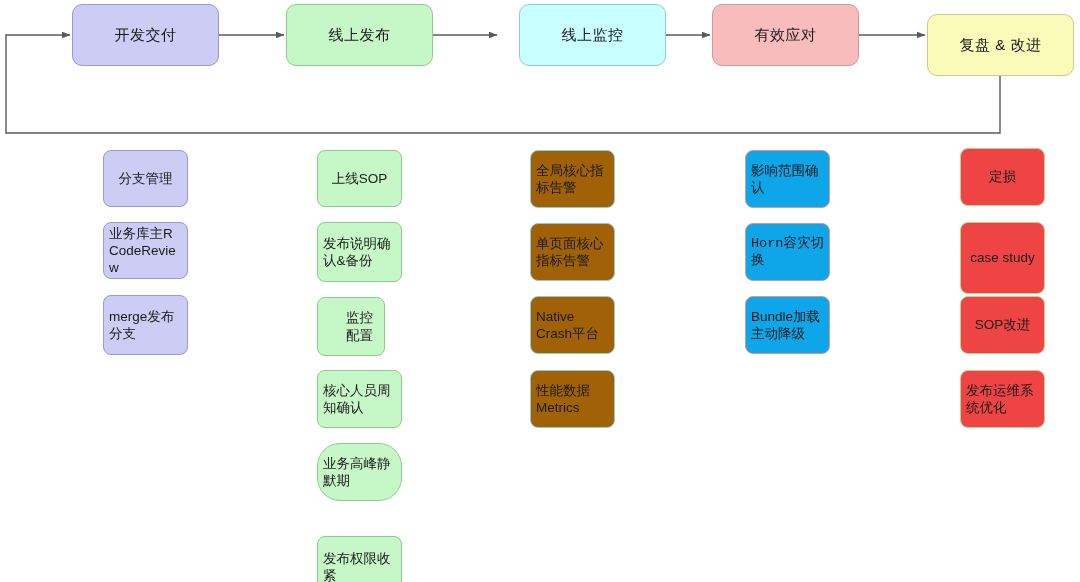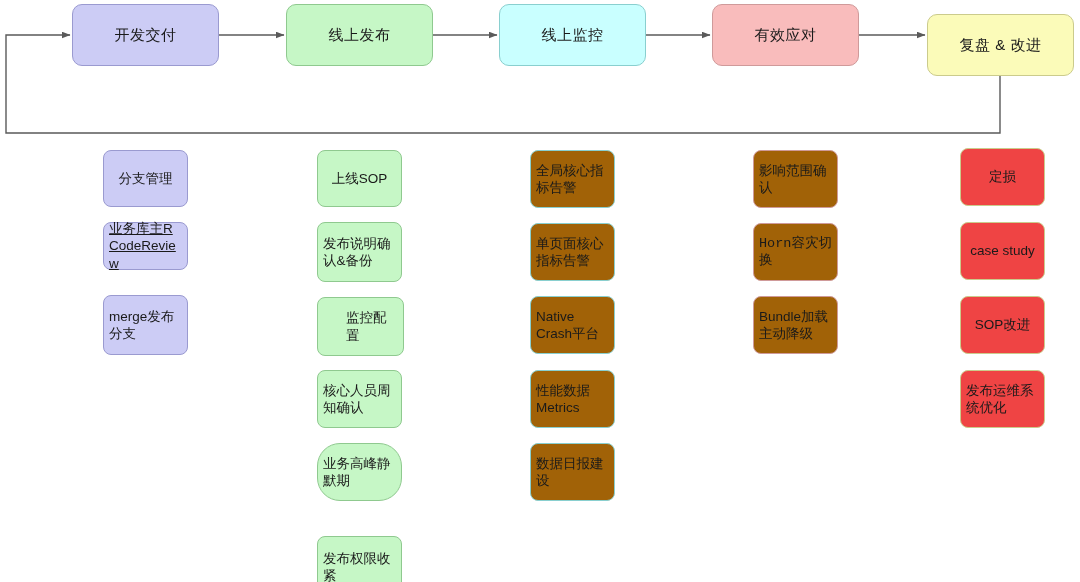--- a/index.html
+++ b/index.html
@@ -49,27 +49,27 @@
     font-weight: 400;
     letter-spacing: 0.5px;
     border-radius: 10px;
   }
   .node.task {
     font-size: 13.5px;
     border-radius: 8px;
   }
   .stage-purple { background: #ccccf5; border-color: #9a9ad0; }
   .stage-green  { background: #c6f7c6; border-color: #8fc98f; }
-  .stage-cyan   { background: #c9ffff; border-color: #89cfcf; }
+  .stage-cyan   { background: #c9ffff; border-color: #89cfcf; margin-left: 20px; }
   .stage-pink   { background: #f9bcbc; border-color: #cf9a9a; }
   .stage-yellow { background: #fbfbb9; border-color: #cbcb8c; }
   .task-purple  { background: #ccccf5; border-color: #9a9ad0; }
   .task-green   { background: #c6f7c6; border-color: #8fc98f; }
   .task-cyan    { background: #a16207; border-color: #89cfcf; }
-  .task-pink    { background: #a16207; border-color: #cf9a9a; margin-left: 8px; }
+  .task-pink    { background: #0ea5e9; border-color: #cf9a9a; }
   .task-yellow  { background: #ef4444; border-color: #cbcb8c; }
 </style>
 </head>
 <body>
 
 <div id="canvas">
 
   <svg class="edges" width="1080" height="582" viewBox="0 0 1080 582" xmlns="http://www.w3.org/2000/svg">
     <defs>
       <marker id="arrowhead" markerWidth="9" markerHeight="7" refX="8.5" refY="3.5" orient="auto" markerUnits="userSpaceOnUse">
@@ -87,38 +87,37 @@
     </g>
   </svg>
 
   <div class="node stage stage-purple" style="left:72px; top:4px; width:147px; height:62px;">开发交付</div>
   <div class="node stage stage-green" style="left:286px; top:4px; width:147px; height:62px;">线上发布</div>
   <div class="node stage stage-cyan" style="left:499px; top:4px; width:147px; height:62px;">线上监控</div>
   <div class="node stage stage-pink" style="left:712px; top:4px; width:147px; height:62px;">有效应对</div>
   <div class="node stage stage-yellow" style="left:927px; top:14px; width:147px; height:62px;">复盘 &amp; 改进</div>
 
   <div class="node task task-purple" style="left:103px; top:150px; width:85px; height:57px;">分支管理</div>
-  <div class="node task task-purple" style="left:103px; top:222px; width:85px; height:48px;text-decoration:underline;">业务库主R CodeReview</div>
+  <div class="node task task-purple" style="left:103px; top:222px; width:85px; height:57px;">业务库主R CodeReview</div>
   <div class="node task task-purple" style="left:103px; top:295px; width:85px; height:60px;">merge发布分支</div>
 
   <div class="node task task-green" style="left:317px; top:150px; width:85px; height:57px;">上线SOP</div>
   <div class="node task task-green" style="left:317px; top:222px; width:85px; height:60px;">发布说明确认&amp;备份</div>
-  <div class="node task task-green" style="left:317px; top:297px; width:87px; height:59px;padding-left:28px;">监控配置</div>
+  <div class="node task task-green" style="left:317px; top:297px; width:68px; height:59px;padding-left:28px;">监控配置</div>
   <div class="node task task-green" style="left:317px; top:370px; width:85px; height:58px;">核心人员周知确认</div>
   <div class="node task task-green" style="left:317px; top:443px; width:85px; height:58px;border-radius:23px;">业务高峰静默期</div>
   <div class="node task task-green" style="left:317px; top:516px; width:85px; height:62px;margin-top:20px;">发布权限收紧</div>
 
   <div class="node task task-cyan" style="left:530px; top:150px; width:85px; height:58px;">全局核心指标告警</div>
   <div class="node task task-cyan" style="left:530px; top:223px; width:85px; height:58px;">单页面核心指标告警</div>
   <div class="node task task-cyan" style="left:530px; top:296px; width:85px; height:58px;">Native Crash平台</div>
   <div class="node task task-cyan" style="left:530px; top:370px; width:85px; height:58px;">性能数据 Metrics</div>
-  <div class="node task task-cyan" style="left:530px; top:443px; width:85px; height:58px;">数据日报建设</div>
 
   <div class="node task task-pink" style="left:745px; top:150px; width:85px; height:58px;">影响范围确认</div>
   <div class="node task task-pink" style="left:745px; top:223px; width:85px; height:58px;font-family:Liberation Mono, monospace;">Horn容灾切换</div>
   <div class="node task task-pink" style="left:745px; top:296px; width:85px; height:58px;">Bundle加载主动降级</div>
 
   <div class="node task task-yellow" style="left:960px; top:148px; width:85px; height:58px;">定损</div>
-  <div class="node task task-yellow" style="left:960px; top:222px; width:85px; height:58px;">case study</div>
+  <div class="node task task-yellow" style="left:960px; top:222px; width:85px; height:72px;">case study</div>
   <div class="node task task-yellow" style="left:960px; top:296px; width:85px; height:58px;">SOP改进</div>
   <div class="node task task-yellow" style="left:960px; top:370px; width:85px; height:58px;">发布运维系统优化</div>
 
 </div>
 
 </body></html>

